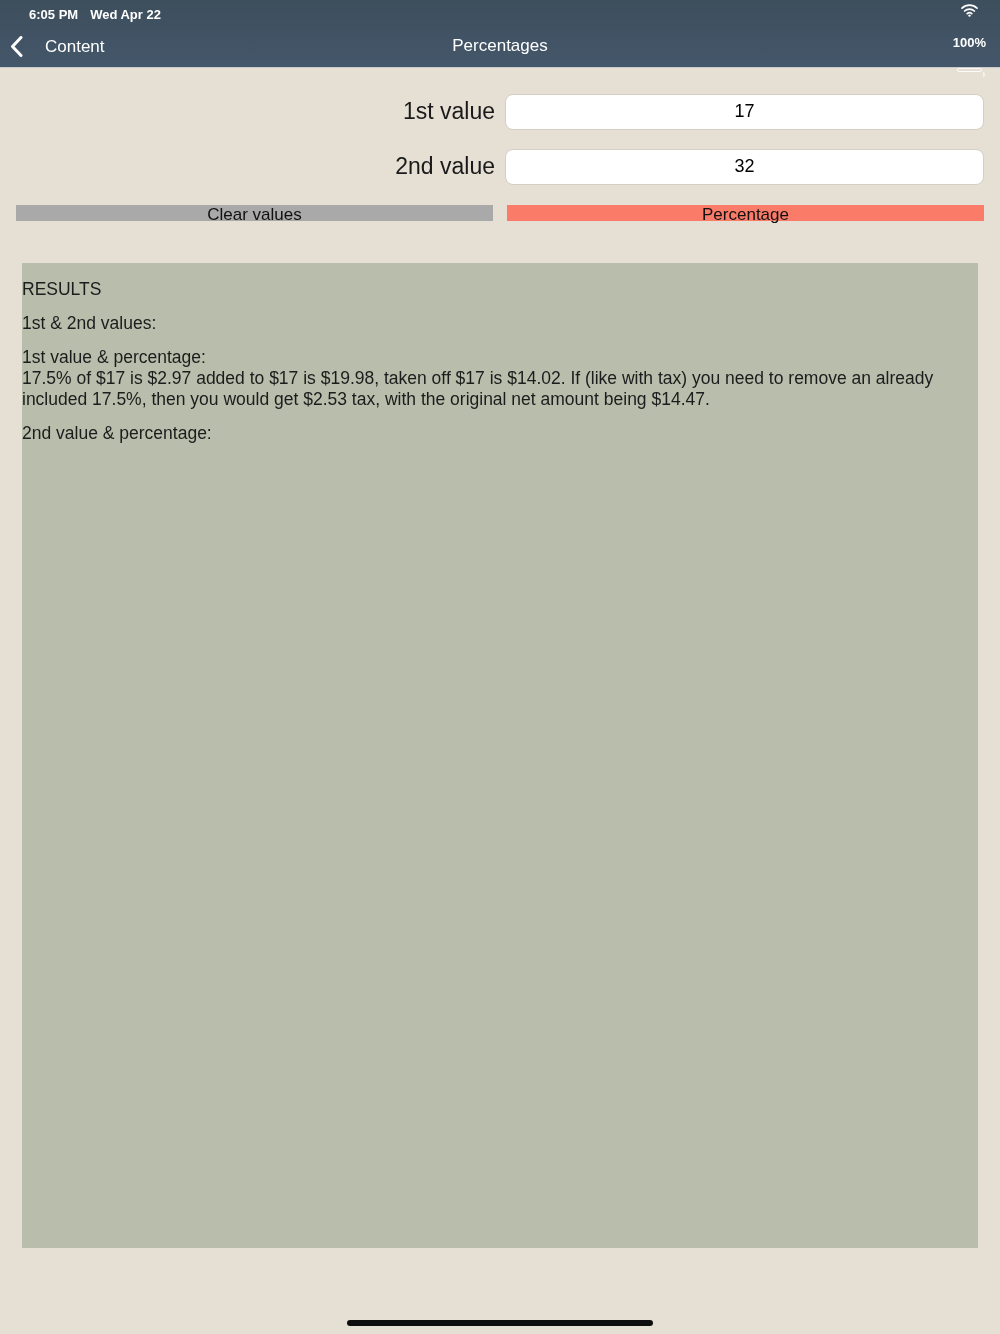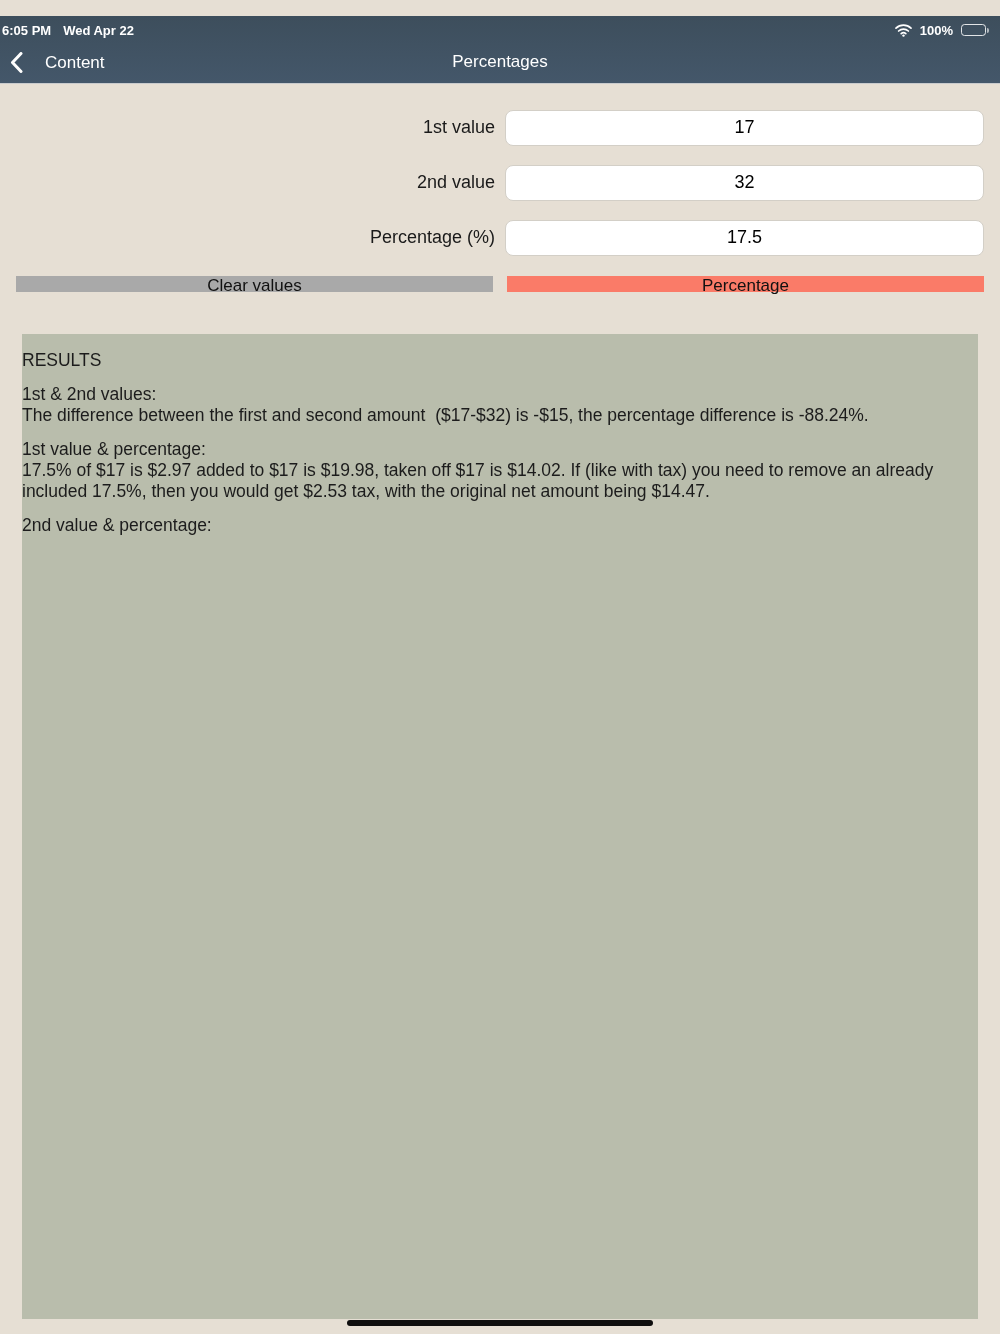--- a/index.html
+++ b/index.html
@@ -16,27 +16,26 @@
   .header {
     background: linear-gradient(180deg, #3d4e5c 0%, #44576a 100%);
     height: 68px;
     border-bottom: 1px solid #c9cbcd;
     color: #fff;
   }
   .status-bar {
     height: 24px;
     display: flex;
     justify-content: space-between;
-    padding: 0 14px 0 2px;
+    padding: 0 14px 0 29px;
     font-size: 13px;
     font-weight: 600;
-    margin-top: 16px;
   }
   .status-left { display: flex; gap: 12px; align-items: center; padding-top: 4px; }
-  .status-right { display: flex; gap: 8px; align-items: center; padding-top: 4px; }
+  .status-right { display: flex; gap: 18px; align-items: center; padding-top: 4px; flex-direction: column; }
   .wifi-icon svg { display: block; }
   .battery {
     width: 25px; height: 12px;
     border: 1px solid rgba(255,255,255,0.85);
     border-radius: 3.5px;
     position: relative;
     padding: 1px;
   }
   .battery-fill { background: #fff; border-radius: 1.5px; height: 100%; width: 100%; }
   .battery-nub {
@@ -75,21 +74,21 @@
   
   .form-area { padding-top: 27px; }
   .form-row {
     display: flex;
     align-items: center;
     justify-content: flex-end;
     margin: 0 16px 22px 0;
     height: 33px;
   }
   .form-label {
-    font-size: 18px;
+    font-size: 23px;
     color: #1a1a1a;
     margin-right: 10px;
     white-space: nowrap;
   }
   .form-input {
     width: 479px;
     height: 36px;
     background: #fff;
     border: 1px solid #d3cfc7;
     border-radius: 8px;
@@ -187,37 +186,32 @@
 
 <div class="form-area">
   <div class="form-row">
     <span class="form-label">1st value</span>
     <input class="form-input" type="text" value="17" style="">
   </div>
   <div class="form-row">
     <span class="form-label">2nd value</span>
     <input class="form-input" type="text" value="32" style="">
   </div>
-  <div class="form-row">
-    <span class="form-label">Percentage (%)</span>
-    <input class="form-input" type="text" value="17.5" style="">
-  </div>
 
   <div class="button-row">
     <button class="btn btn-clear">Clear values</button>
     <button class="btn btn-calculate">Percentage</button>
   </div>
 </div>
 
 <div class="results-panel">
   <div class="results-heading">RESULTS</div>
 
   <div class="results-section">
     <div>1st &amp; 2nd values:</div>
-    <div class="results-section-body">The difference between the first and second amount  ($17-$32) is -$15, the percentage difference is -88.24%.</div>
   </div>
 
   <div class="results-section">
     <div>1st value &amp; percentage:</div>
     <div class="results-section-body">17.5% of $17 is $2.97 added to $17 is $19.98, taken off $17 is $14.02. If (like with tax) you need to remove an already included 17.5%, then you would get $2.53 tax, with the original net amount being $14.47.</div>
   </div>
 
   <div class="results-section">
     <div>2nd value &amp; percentage:</div>
   </div>

